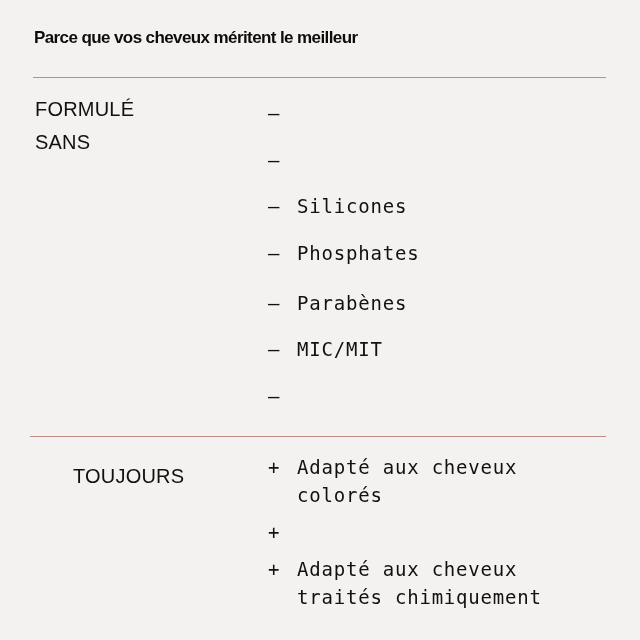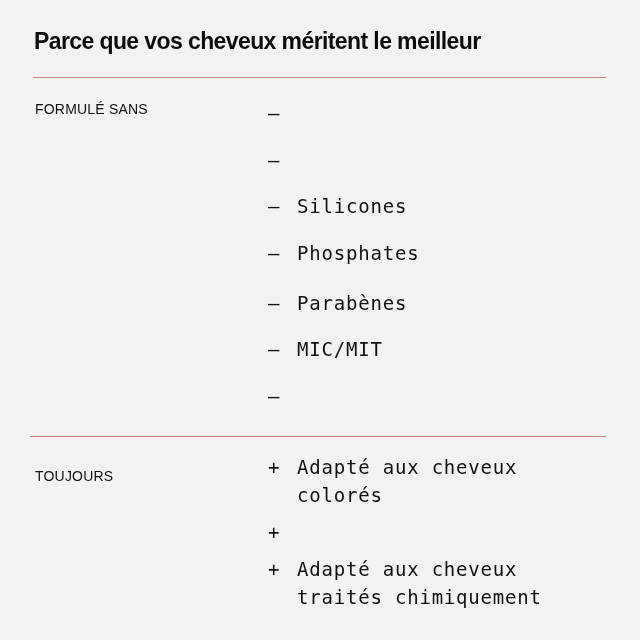--- a/index.html
+++ b/index.html
@@ -9,43 +9,43 @@
       color: #111111;
       position: relative;
       overflow: hidden;
       font-family: "Liberation Sans", sans-serif;
     }
     .title {
       position: absolute;
       left: 34px; top: 28px;
       font-family: "Liberation Sans", sans-serif;
       font-weight: bold;
-      font-size: 23px;
+      font-size: 17px;
       letter-spacing: -0.6px;
       color: #0d0d0d;
       white-space: nowrap;
     }
     .divider {
       position: absolute;
       height: 1px;
       background: #c08a86;
     }
     .div1 { left: 33px; top: 77px; width: 573px; }
     .div2 { left: 30px; top: 436px; width: 576px; }
     .section-label {
       position: absolute;
       left: 35px;
       font-family: "Liberation Sans", sans-serif;
-      font-size: 14px;
+      font-size: 20px;
       line-height: 33px;
       color: #111;
       letter-spacing: 0.2px;
     }
     .label1 { top: 93px; width: 160px; }
-    .label2 { top: 460px; }
+    .label2 { top: 460px; margin-left: 38px; }
     .list {
       position: absolute;
       left: 268px;
       margin: 0; padding: 0;
       list-style: none;
       font-family: "DejaVu Sans Mono", monospace;
       font-size: 19px;
       color: #111;
     }
     .list li {

